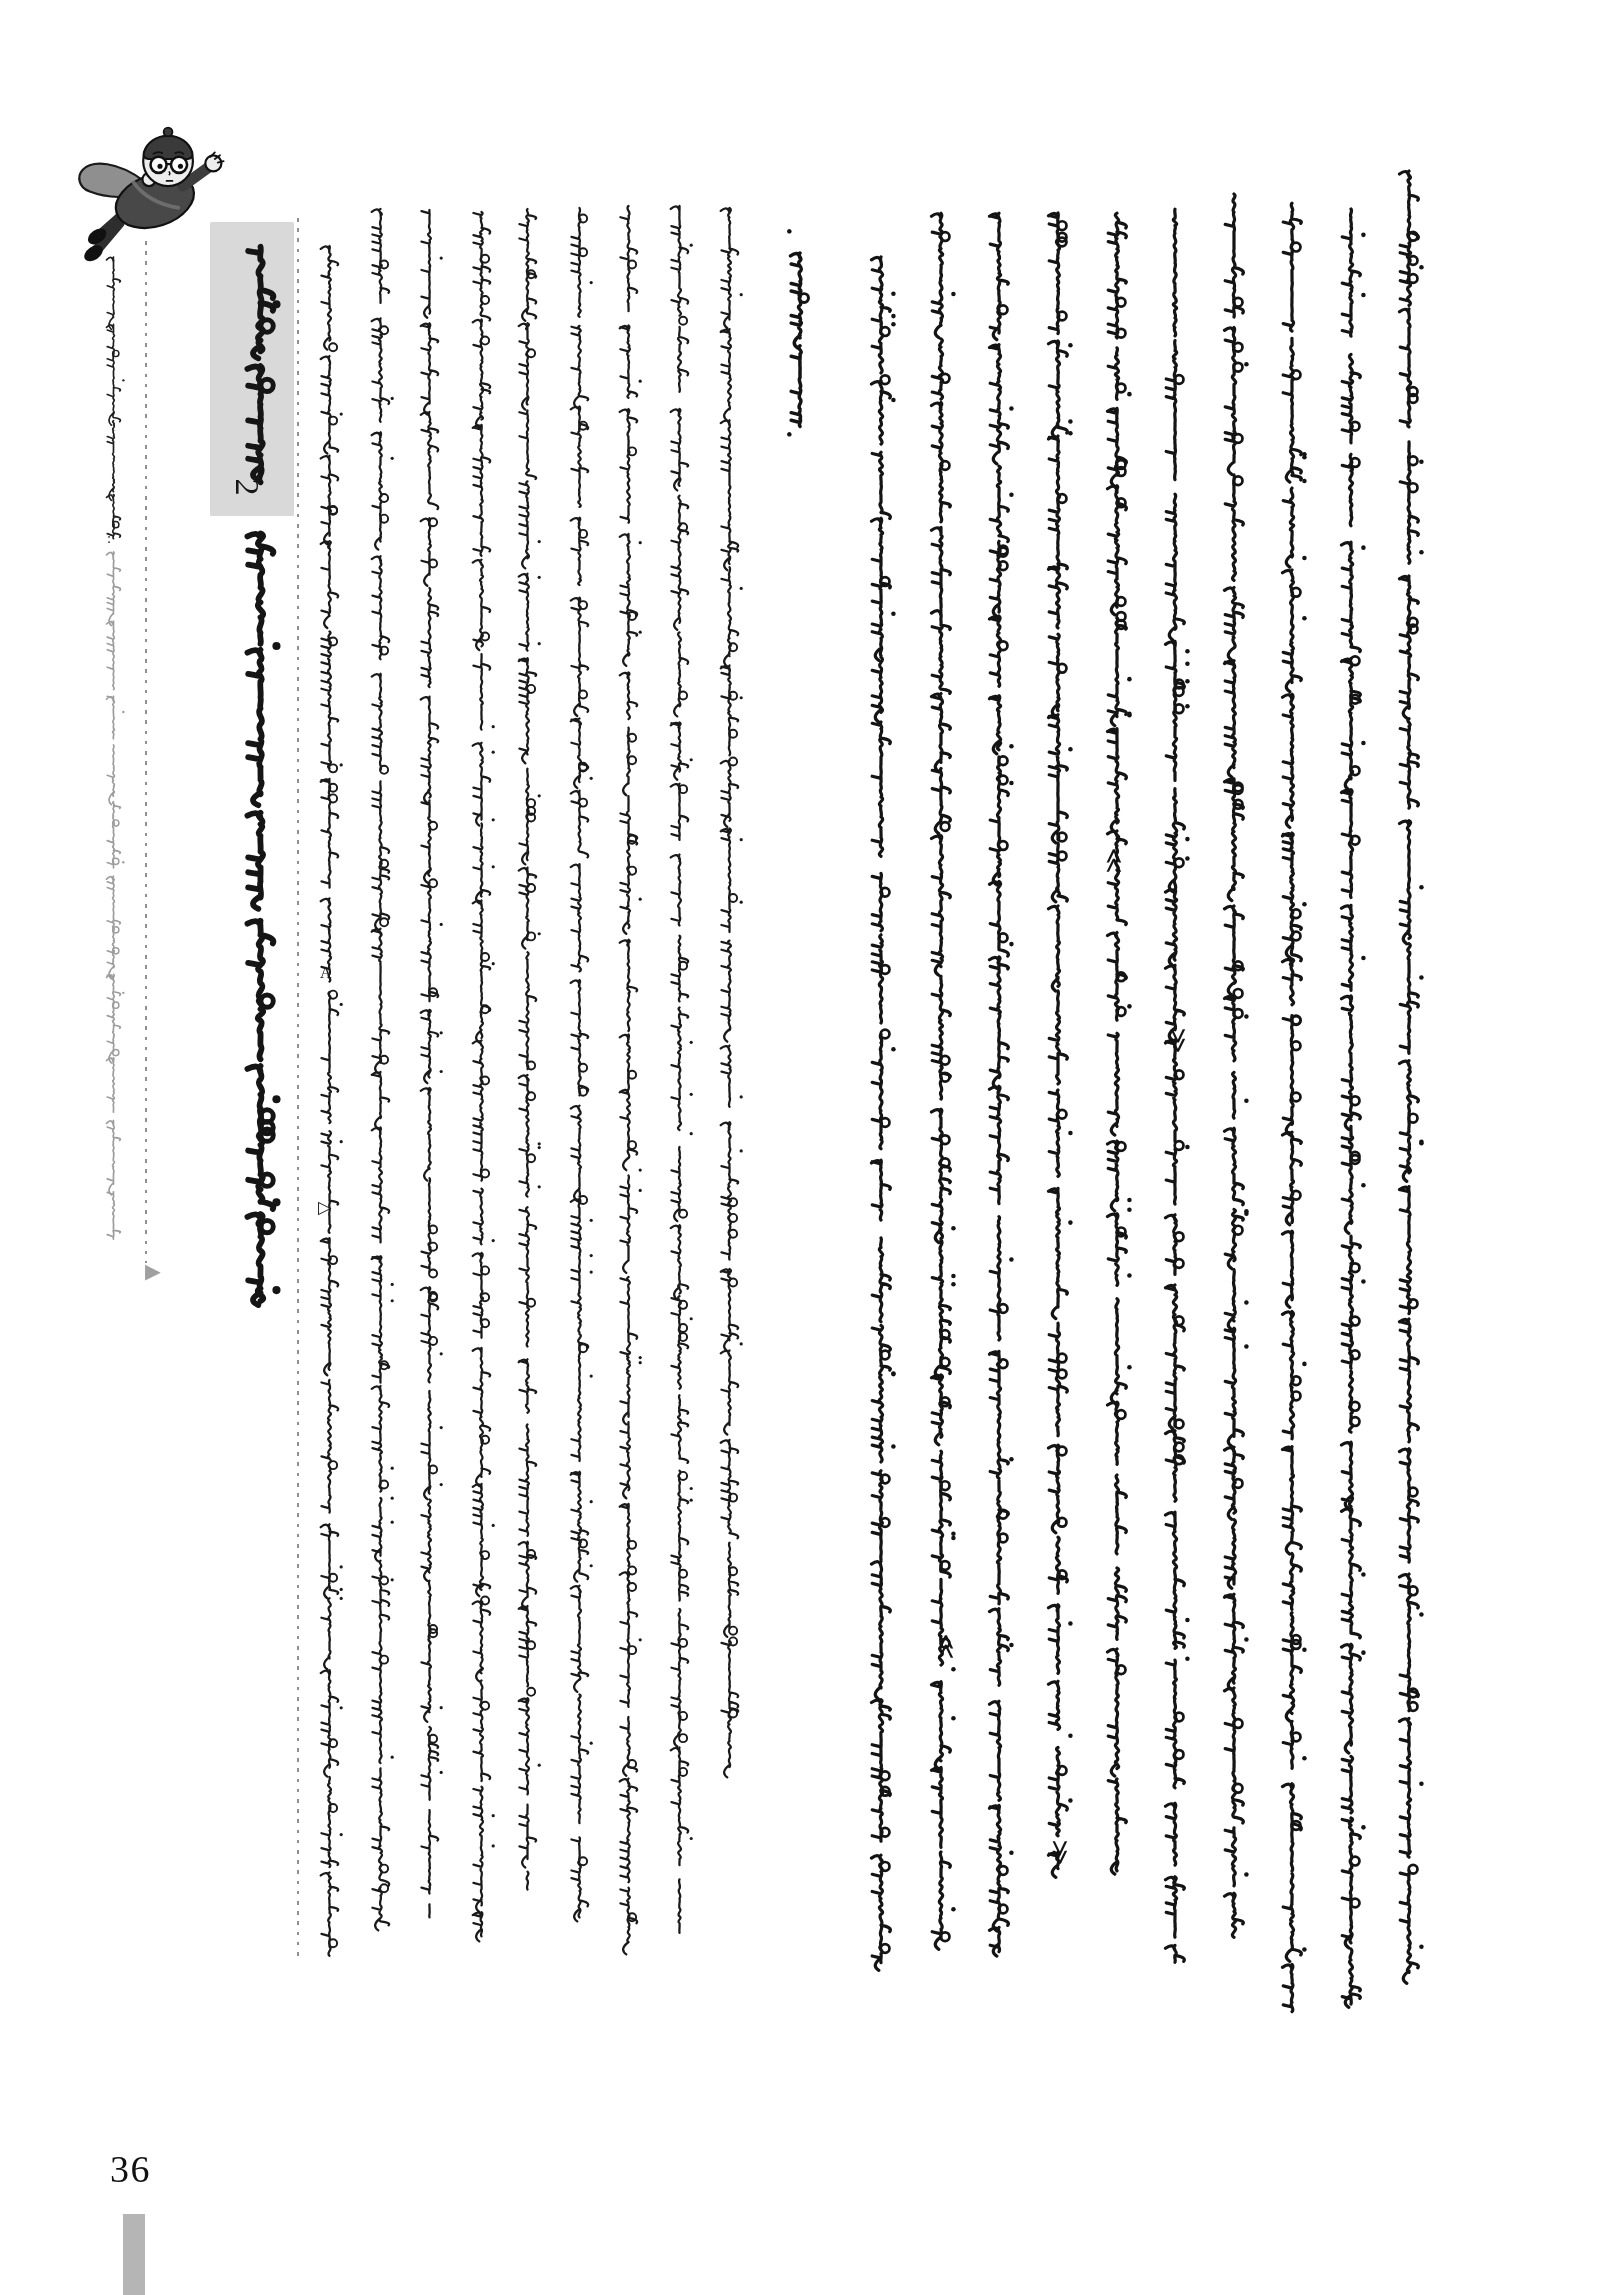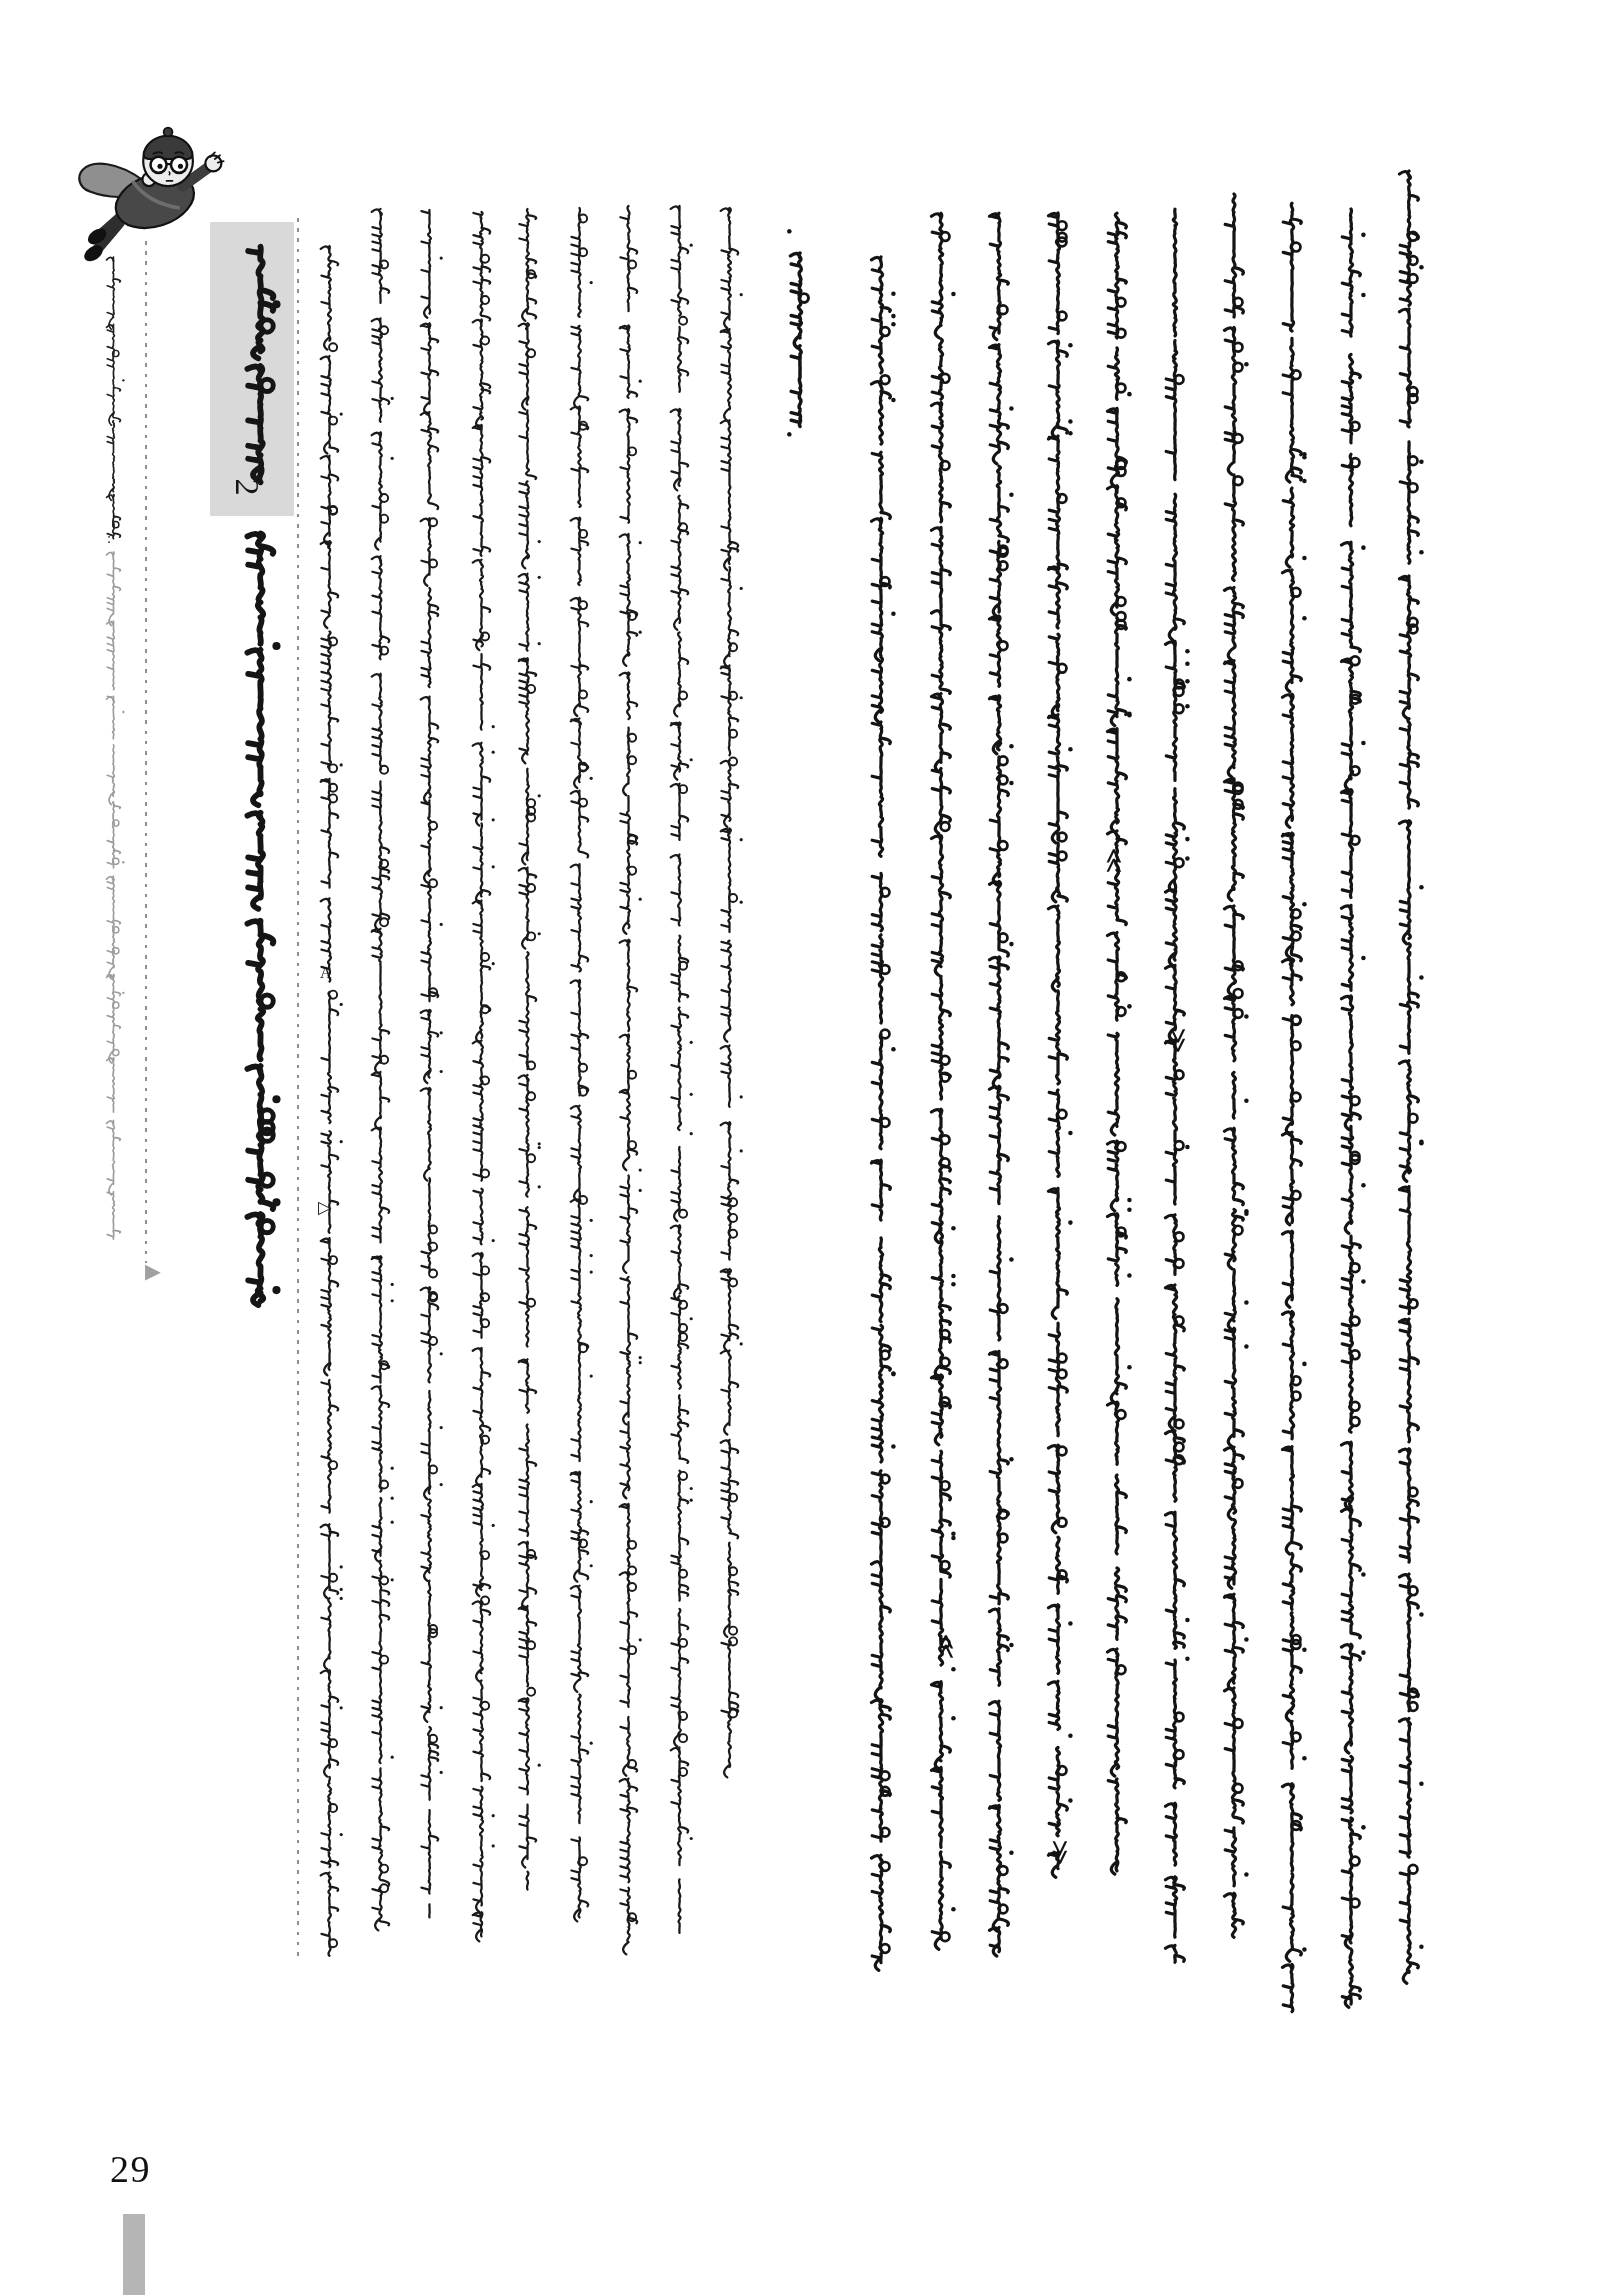--- a/index.html
+++ b/index.html
@@ -695,18 +695,18 @@
       <span class="mark" style="left: 320px; top: 965px; font-size: 16px; color: rgb(26, 26, 26);">A</span>
       <span class="mark" style="left: 318px; top: 1199px; font-size: 17.5px; color: rgb(34, 34, 34);">▷</span>
       <span class="mark" style="left: 1101px; top: 848px; font-size: 25px; color: rgb(20, 20, 20); transform: rotate(90deg); transform-origin: center center;">≪</span>
       <span class="mark" style="left: 1165px; top: 1028px; font-size: 25px; color: rgb(20, 20, 20); transform: rotate(90deg); transform-origin: center center;">≫</span>
       <span class="mark" style="left: 933px; top: 1634px; font-size: 25px; color: rgb(20, 20, 20); transform: rotate(90deg); transform-origin: center center;">≪</span>
       <span class="mark" style="left: 1047px; top: 1840px; font-size: 25px; color: rgb(20, 20, 20); transform: rotate(90deg); transform-origin: center center;">≫</span>
       <span class="mark" style="left: 107px; top: 531px; font-size: 14.6px; color: rgb(34, 34, 34);">:</span>
       <span class="mark" style="left: 145px; top: 1261px; font-size: 20.5px; color: rgb(160, 160, 160);">▶</span>
     </div>
 
-  <span class="page-num" style="left:110px;top:2147px">29</span>
+  <span class="page-num" style="left:110px;top:2147px">36</span>
 
   <div class="footer-bar" id="footer-bar" style="left: 123px; top: 2214px; width: 22px; height: 81px; background: rgb(181, 181, 181);"></div>
 
 </div>
 
 
 </body></html>

